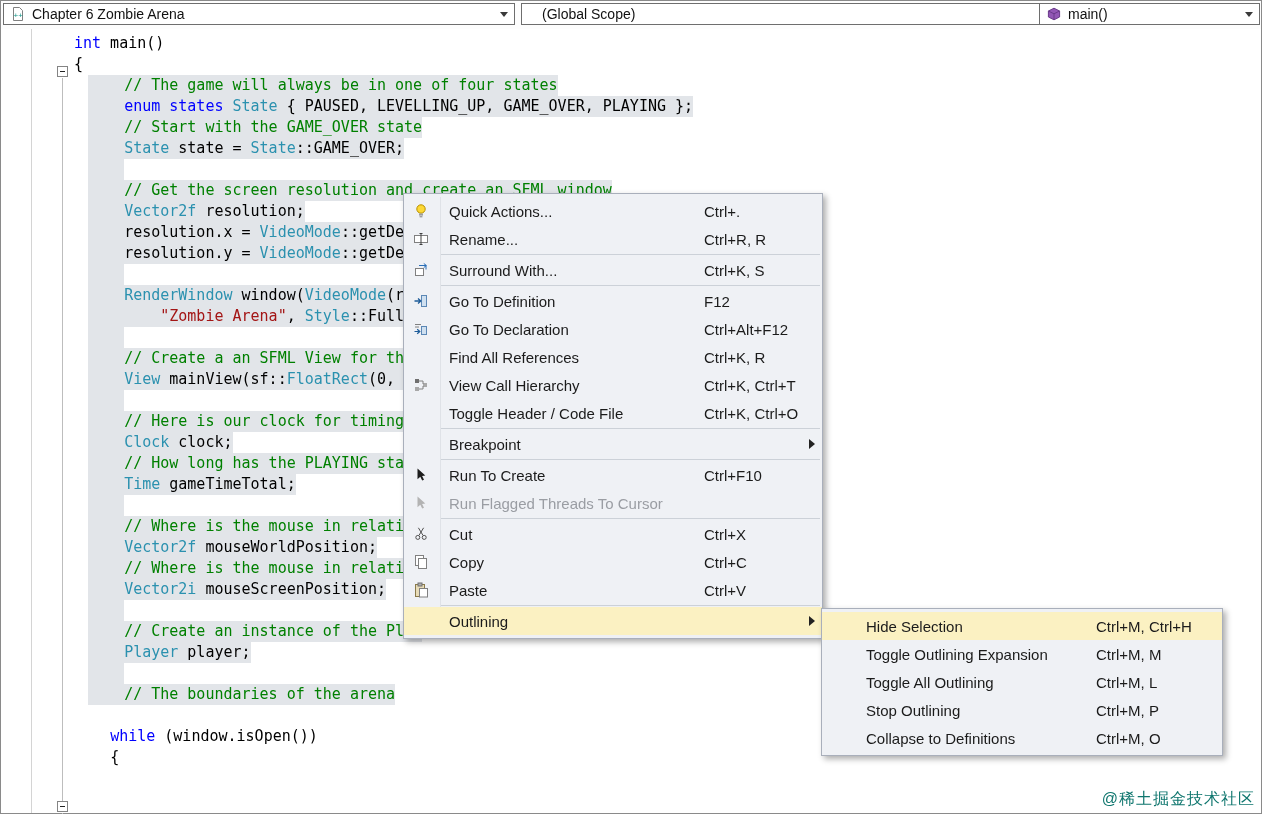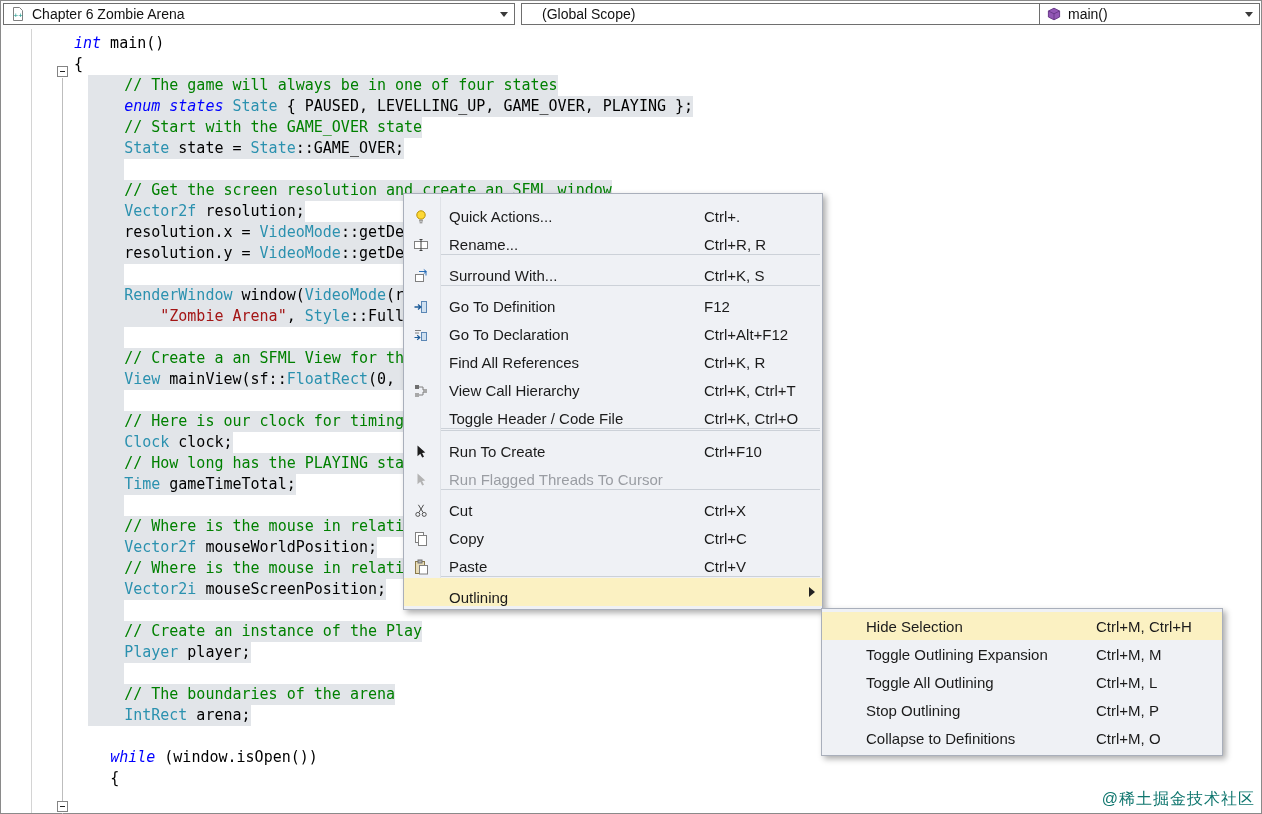--- a/index.html
+++ b/index.html
@@ -18,40 +18,40 @@
   #dd-member{left:1038px;width:221px;}
 
   
   #editor{position:absolute;left:0;top:28px;right:0;bottom:0;background:#fff;}
   #margin-line{position:absolute;left:30px;top:0;bottom:0;width:1px;background:#d4d4d4;}
   #code-lines{position:absolute;left:0;top:4px;right:0;}
   .code-line{height:21px;line-height:21px;padding-left:73px;white-space:pre;
              font-family:"DejaVu Sans Mono",monospace;font-size:15px;color:#000;}
   .line-content{display:inline-block;height:21px;}
   .line-content.sel{background:var(--sel);margin-left:14px;}
-  .tk-k{color:var(--kw);font-style:italic;}
+  .tk-k{color:var(--kw);}
   .tk-t{color:var(--type);}
   .tk-c{color:var(--comment);}
   .tk-s{color:var(--string);}
   .tk-p{color:#000;}
 
   .fold-box{position:absolute;left:56px;width:11px;height:11px;background:#fff;border:1px solid #848484;box-sizing:border-box;}
   .fold-box::before{content:'';position:absolute;left:2px;right:2px;top:4px;height:1px;background:#222;}
   #fold-box-main{top:37px;}
   #fold-box-while{top:772px;}
   .guide{position:absolute;left:61px;width:1px;background:#bdbdbd;}
   #guide-main{top:49px;height:723px;}
   #guide-below{top:784px;height:30px;}
 
   
   .menu{position:absolute;background:var(--menubg);border:1px solid #a9afbb;box-sizing:border-box;
         box-shadow:3px 3px 6px rgba(0,0,0,.32);padding:3px 0;font-size:15px;color:#1b1b1b;}
   #context-menu{left:402px;top:192px;width:420px;}
   #context-menu::before{content:'';position:absolute;left:36px;top:3px;bottom:3px;width:1px;background:#dfe2e7;}
-  .mi-row{height:28px;display:flex;align-items:flex-end;position:relative;}
+  .mi-row{height:28px;display:flex;align-items:center;position:relative;}
   .mi-row.hl{background:var(--menuhl);}
   .mi-row.disabled{color:#9a9da3;}
   .mi-icon{width:34px;flex:none;display:flex;justify-content:center;align-items:center;position:relative;}
   .mi-label{flex:1;padding-left:11px;white-space:nowrap;}
   .mi-short{width:118px;flex:none;text-align:left;white-space:nowrap;}
   .mi-arrow{position:absolute;right:7px;top:9px;width:0;height:0;border-top:5px solid transparent;border-bottom:5px solid transparent;border-left:6px solid #222;}
   .mi-sep{height:1px;background:#ccd1d8;margin:1px 2px 1px 37px;}
 
   
   #outlining-submenu{left:820px;top:607px;width:402px;}
@@ -127,21 +127,20 @@
         <div class="code-line"><span class="line-content sel" style="min-width: 33px;">    </span></div>
         <div class="code-line"><span class="line-content sel">    <span class="tk-c">// Where is the mouse in relation</span></span></div>
         <div class="code-line"><span class="line-content sel">    <span class="tk-t">Vector2f</span><span class="tk-p"> mouseWorldPosition;</span></span></div>
         <div class="code-line"><span class="line-content sel">    <span class="tk-c">// Where is the mouse in relation</span></span></div>
         <div class="code-line"><span class="line-content sel">    <span class="tk-t">Vector2i</span><span class="tk-p"> mouseScreenPosition;</span></span></div>
         <div class="code-line"><span class="line-content sel" style="min-width: 33px;">    </span></div>
         <div class="code-line"><span class="line-content sel">    <span class="tk-c">// Create an instance of the Play</span></span></div>
         <div class="code-line"><span class="line-content sel">    <span class="tk-t">Player</span><span class="tk-p"> player;</span></span></div>
         <div class="code-line"><span class="line-content sel" style="min-width: 33px;">    </span></div>
         <div class="code-line"><span class="line-content sel">    <span class="tk-c">// The boundaries of the arena</span></span></div>
-        <div class="code-line"><span class="line-content sel">    <span class="tk-t">IntRect</span><span class="tk-p"> arena;</span></span></div>
         <div class="code-line"><span class="line-content">    </span></div>
         <div class="code-line"><span class="line-content">    <span class="tk-k">while</span><span class="tk-p"> (window.isOpen())</span></span></div>
         <div class="code-line"><span class="line-content">    <span class="tk-p">{</span></span></div>
       </div>
   </div>
 
   <div class="menu" id="context-menu">
       <div class="mi-row">
         <span class="mi-icon">
           <svg width="16" height="16" viewBox="0 0 16 16">
@@ -213,20 +212,26 @@
         </span>
         <span class="mi-label">View Call Hierarchy</span>
         <span class="mi-short">Ctrl+K, Ctrl+T</span>
       </div>
       <div class="mi-row">
         <span class="mi-icon"></span>
         <span class="mi-label">Toggle Header / Code File</span>
         <span class="mi-short">Ctrl+K, Ctrl+O</span>
       </div>
       <div class="mi-sep"></div>
+      <div class="mi-row">
+        <span class="mi-icon"></span>
+        <span class="mi-label">Breakpoint</span>
+        <span class="mi-short"></span>
+        <span class="mi-arrow"></span>
+      </div>
       <div class="mi-sep"></div>
       <div class="mi-row">
         <span class="mi-icon">
           <svg width="16" height="16" viewBox="0 0 16 16">
             <path d="M4.5 1.5 L4.5 12.2 L7.3 9.7 L9.2 13.6 L11 12.7 L9.1 8.9 L12.3 8.6 Z" fill="#1d1d1d"></path>
           </svg>
         </span>
         <span class="mi-label">Run To Create</span>
         <span class="mi-short">Ctrl+F10</span>
       </div>

